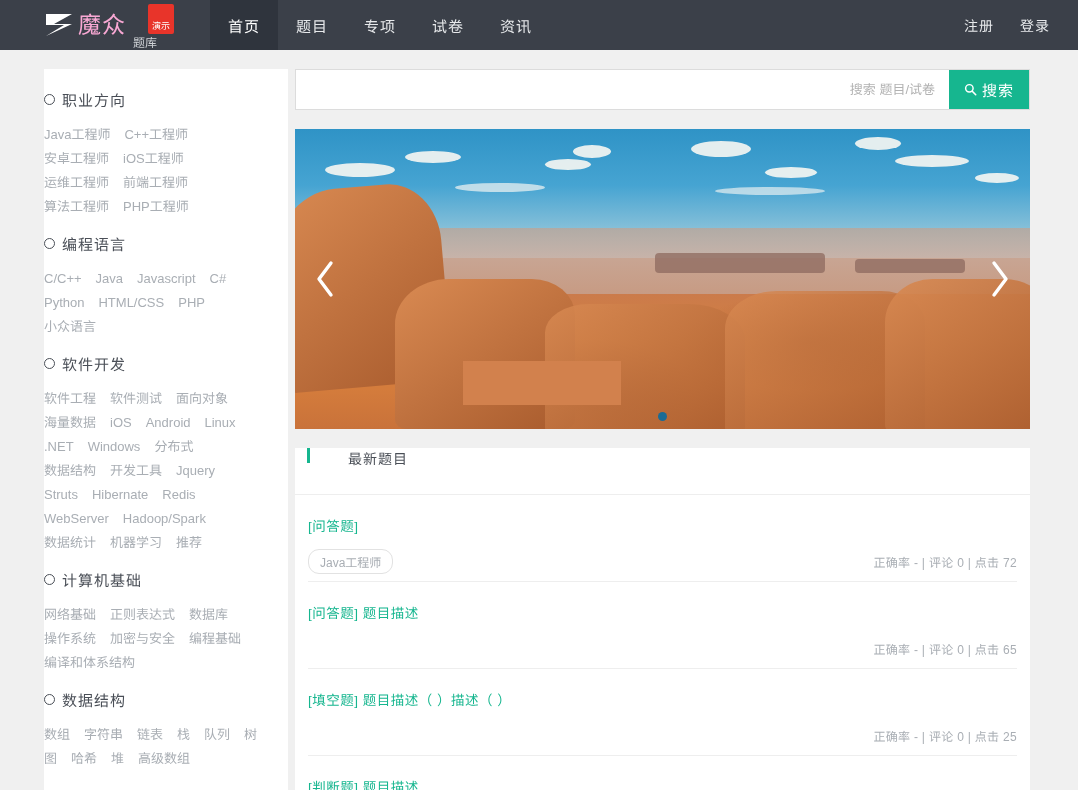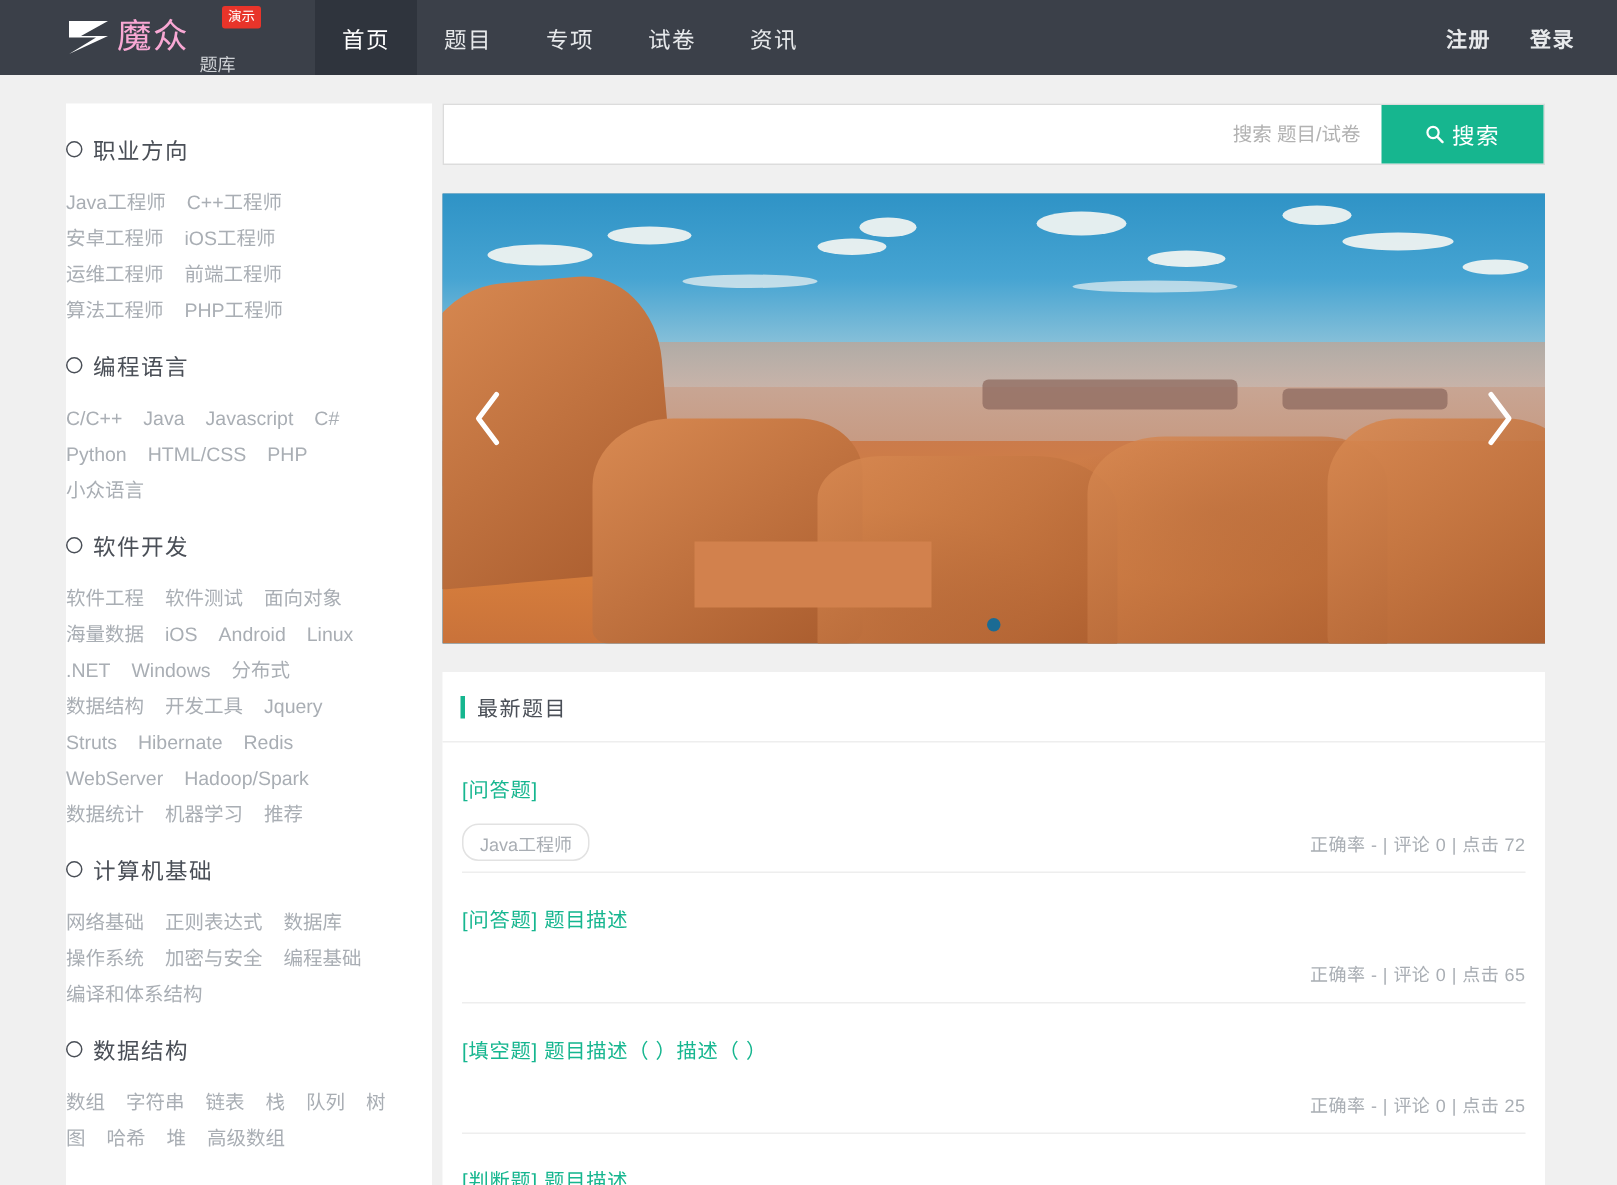--- a/index.html
+++ b/index.html
@@ -55,21 +55,21 @@
     padding-bottom: 0;
   }
   .demo-badge {
     position: absolute;
     left: 148px;
     top: 4px;
     background: #e8342a;
     color: #fff;
     font-size: 9px;
     line-height: 1;
-    padding: 3px 4px 3px 4px;
+    padding: 18px 4px 3px 4px;
     border-radius: 2px;
     letter-spacing: 0;
   }
   .nav {
     display: flex;
     align-items: stretch;
     flex: 1;
   }
   .nav a {
     display: flex;
@@ -90,21 +90,20 @@
     align-items: center;
     margin-left: auto;
     padding-right: 28px;
     gap: 26px;
   }
   .account a {
     color: #e7e9eb;
     font-size: 14px;
     text-decoration: none;
     letter-spacing: 1px;
-    font-weight: bold;
   }
 
   
   .wrap {
     width: 1078px;
     display: flex;
     align-items: flex-start;
     padding: 19px 0 0 0;
   }
   .sidebar {
@@ -167,21 +166,21 @@
     outline: none;
     padding: 0 14px;
     font-size: 13px;
     color: #555;
     font-family: "Liberation Sans", sans-serif;
     background: transparent;
     text-align: right;
   }
   .searchbar input::placeholder { color: #b2b2b2; }
   .search-btn {
-    width: 108px;
+    width: 80px;
     background: #16b68f;
     border: none;
     color: #fff;
     font-size: 15px;
     display: flex;
     align-items: center;
     justify-content: center;
     gap: 5px;
     cursor: pointer;
     font-family: "Liberation Sans", sans-serif;
@@ -273,23 +272,23 @@
 
   
   .panel {
     background: #ffffff;
     margin-top: 19px;
     padding-bottom: 4px;
   }
   .panel-head {
     height: 47px;
     display: flex;
-    align-items: center;
     border-bottom: 1px solid #eeeeee;
     padding-left: 12px;
+    gap: 30px;
   }
   .panel-bar {
     width: 3px;
     height: 15px;
     background: #16b68f;
     margin-right: 8px;
     flex: none;
   }
   .panel-title {
     font-size: 14px;

